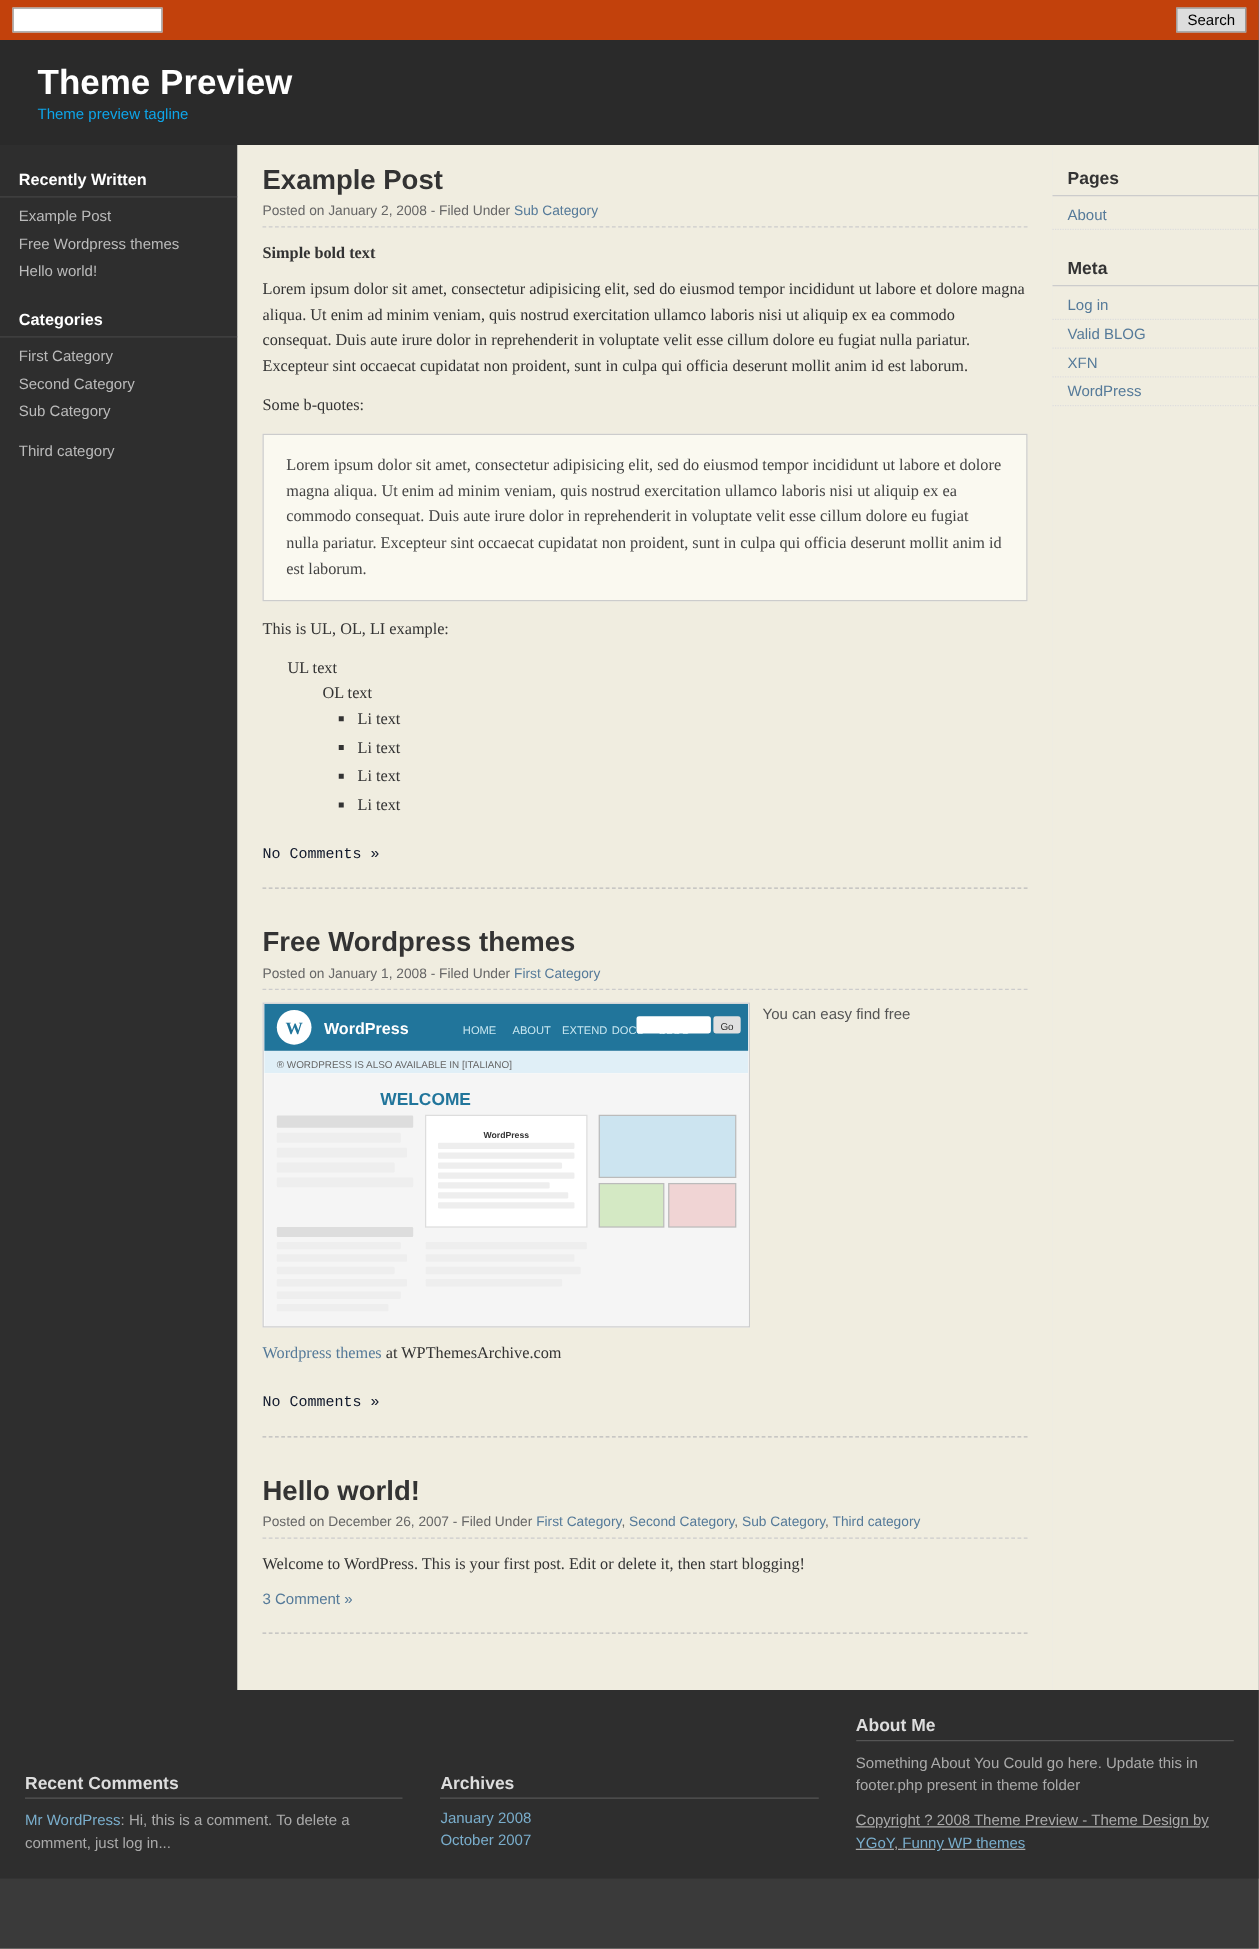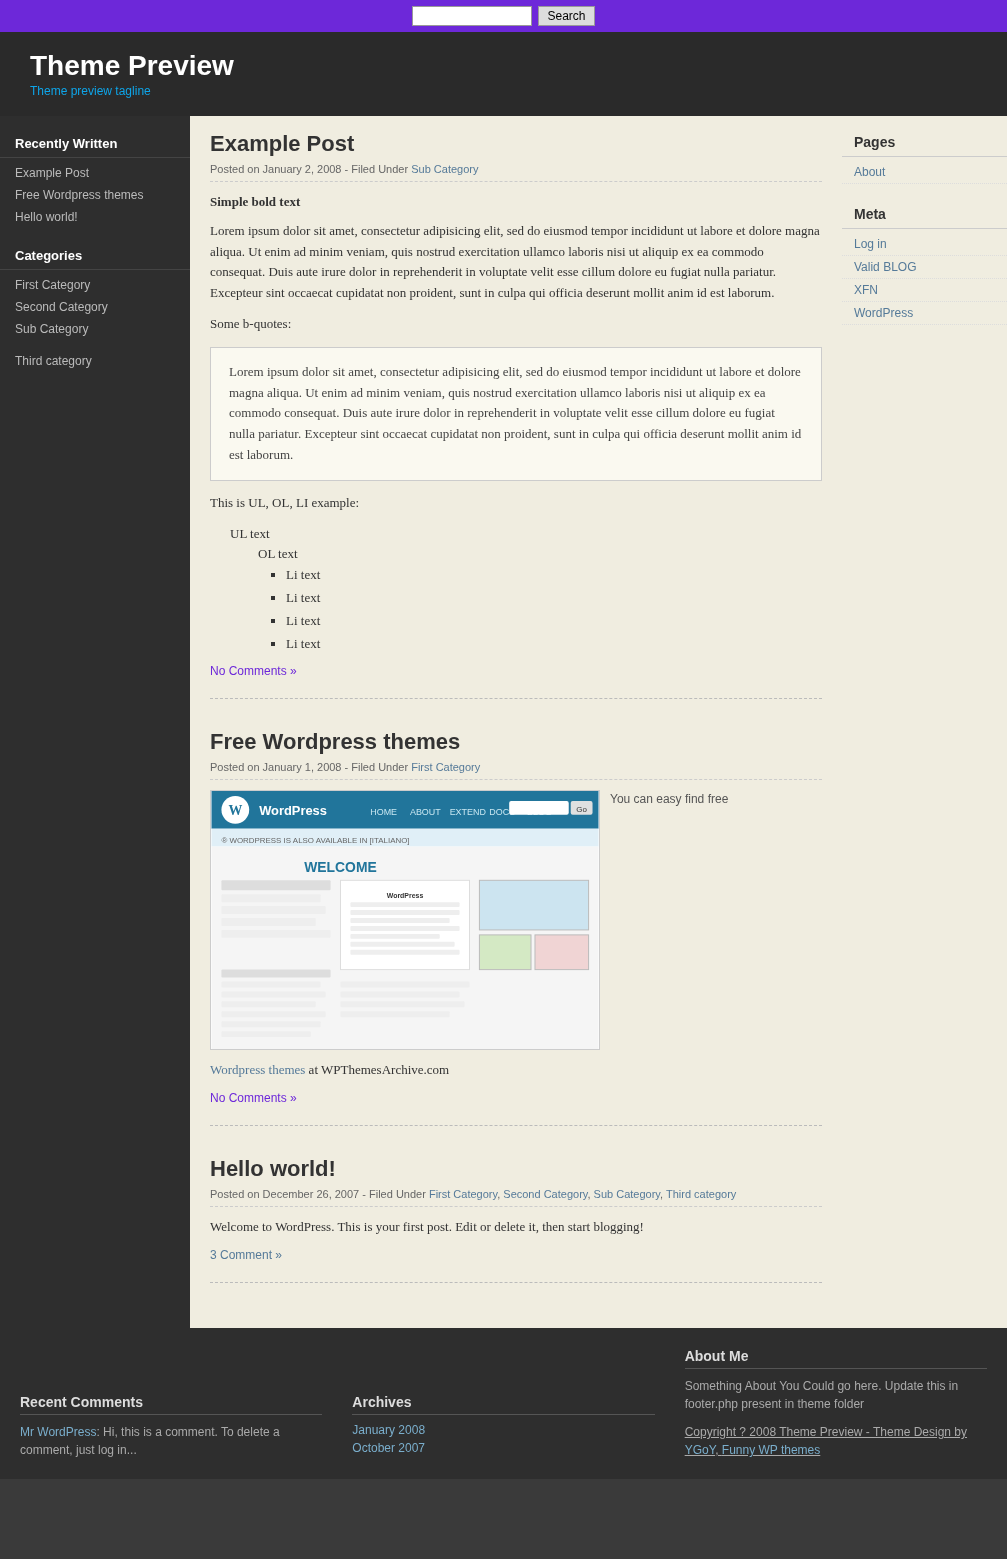--- a/index.html
+++ b/index.html
@@ -1,23 +1,23 @@
 <!DOCTYPE html>
 <html><head>
   <meta charset="utf-8">
   <style>
     * { margin: 0; padding: 0; box-sizing: border-box; }
     body { font-family: Georgia, 'Times New Roman', serif; font-size: 13px; background: #3a3a3a; color: #333; }
 
     
     #top-bar {
-      background: #6d28d9;
+      background: #c2410c;
       padding: 6px 10px;
       display: flex;
-      justify-content: center;
+      justify-content: space-between;
       align-items: center;
       gap: 6px;
     }
     #top-bar input {
       width: 120px;
       padding: 2px 4px;
       font-size: 12px;
       border: 1px solid #999;
       background: #fff;
     }
@@ -122,21 +122,21 @@
       margin: 12px 0;
       font-size: 13px;
       line-height: 1.6;
       color: #444;
     }
     .list-example { margin: 10px 0; padding-left: 20px; }
     .ul-text { list-style: none; margin-bottom: 4px; }
     .ol-text { list-style: none; padding-left: 14px; margin-bottom: 4px; }
     .li-items { list-style: square; padding-left: 28px; }
     .li-items li { margin-bottom: 2px; }
-    .no-comments { color: #6d28d9; font-size: 12px; font-family: Liberation Sans, sans-serif; display: block; margin-top: 10px; text-decoration: none; }
+    .no-comments { color: #0f172a; font-size: 12px; font-family: Liberation Mono, monospace; display: block; margin-top: 22px; text-decoration: none; }
     .one-comment { color: #557a99; font-size: 12px; font-family: Arial, sans-serif; display: block; margin-top: 10px; text-decoration: none; }
 
     
     .wp-image-container {
       display: flex;
       gap: 10px;
       margin: 10px 0;
     }
     .wp-image {
       width: 390px;

